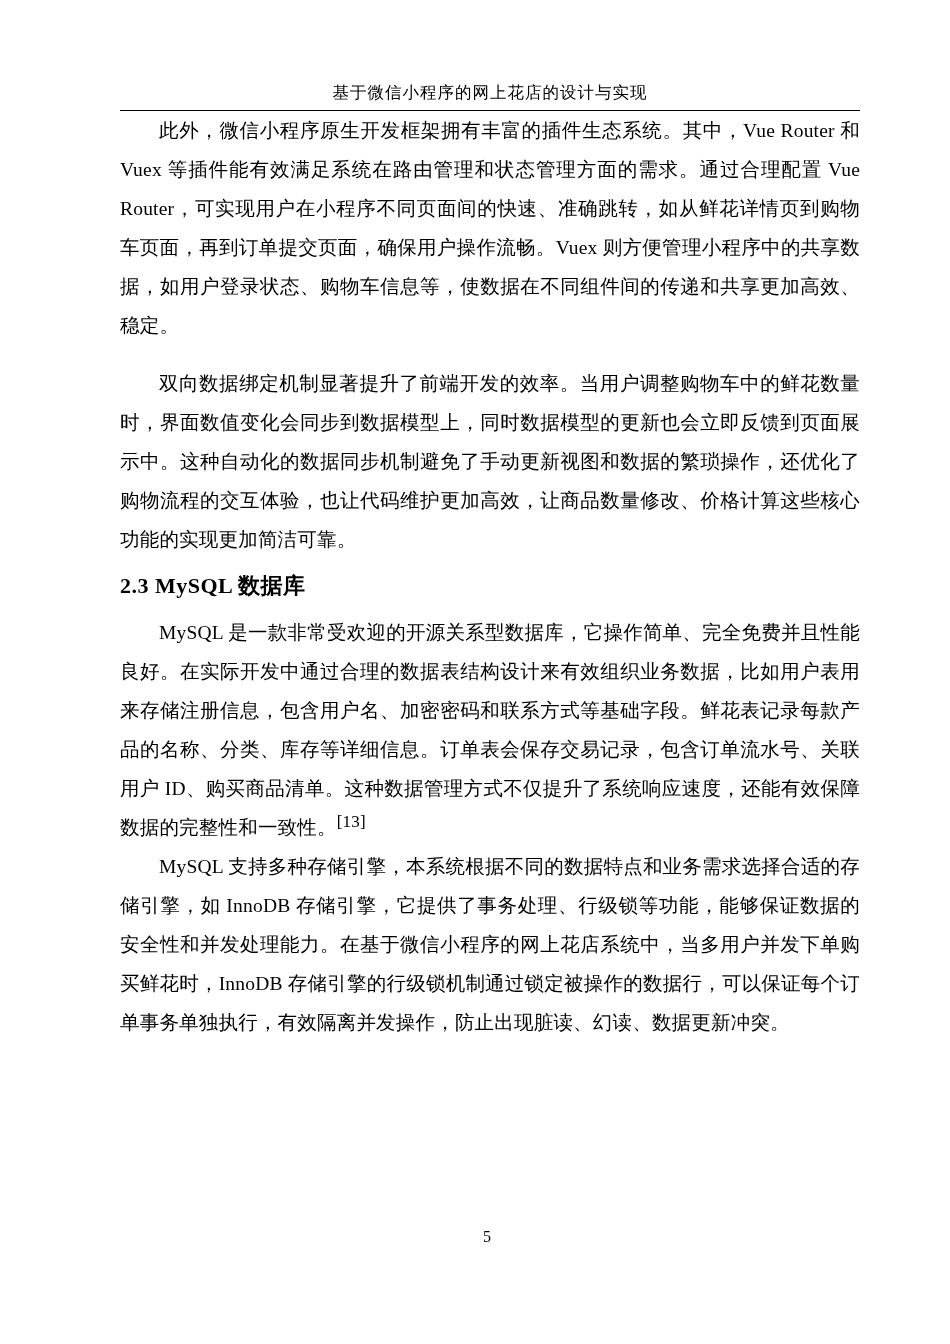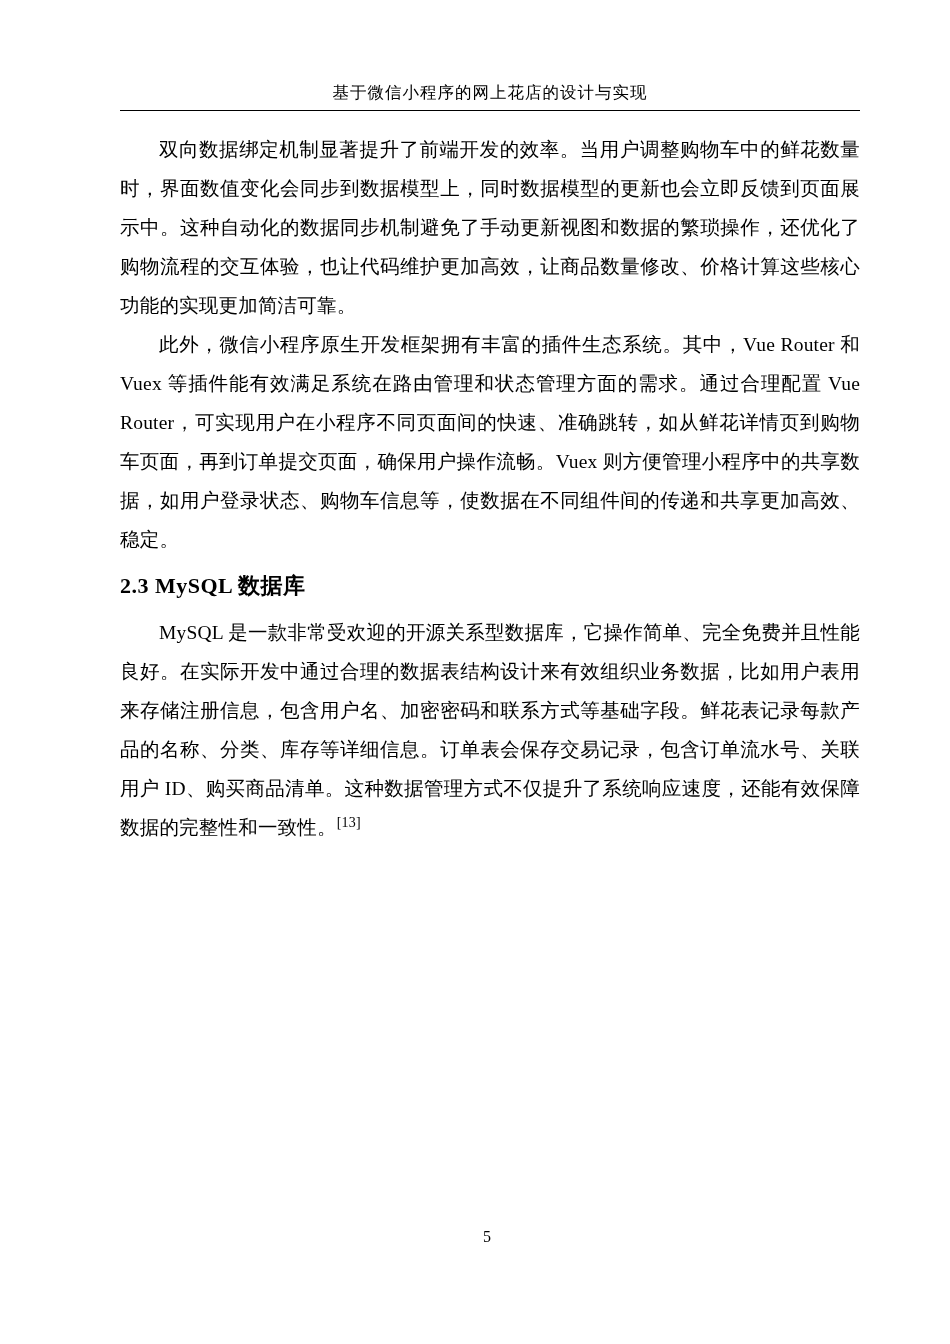--- a/index.html
+++ b/index.html
@@ -59,21 +59,21 @@
   }
   h2.section-title {
     font-size: 22px;
     font-weight: bold;
     margin: 8px 0 8px 0;
     line-height: 38px;
     letter-spacing: 0.5px;
     text-indent: 0;
   }
   sup.ref {
-    font-size: 14px;
+    font-size: 17px;
     vertical-align: super;
     line-height: 0;
   }
   .page-number {
     position: absolute;
     left: 0;
     top: 1228px;
     width: 950px;
     text-align: center;
     font-size: 16px;
@@ -85,27 +85,28 @@
 
 <div class="page">
 
   <div class="content">
 
     <div class="header-area">
       <div class="header-title">基于微信小程序的网上花店的设计与实现</div>
       <div class="header-rule"></div>
     </div>
 
+    <p class="body-text">此外，微信小程序原生开发框架拥有丰富的插件生态系统。其中，Vue Router 和 Vuex 等插件能有效满足系统在路由管理和状态管理方面的需求。通过合理配置 Vue Router，可实现用户在小程序不同页面间的快速、准确跳转，如从鲜花详情页到购物车页面，再到订单提交页面，确保用户操作流畅。Vuex 则方便管理小程序中的共享数据，如用户登录状态、购物车信息等，使数据在不同组件间的传递和共享更加高效、稳定。</p>
+
     <p class="body-text first-para">双向数据绑定机制显著提升了前端开发的效率。当用户调整购物车中的鲜花数量时，界面数值变化会同步到数据模型上，同时数据模型的更新也会立即反馈到页面展示中。这种自动化的数据同步机制避免了手动更新视图和数据的繁琐操作，还优化了购物流程的交互体验，也让代码维护更加高效，让商品数量修改、价格计算这些核心功能的实现更加简洁可靠。</p>
-
-    <p class="body-text">此外，微信小程序原生开发框架拥有丰富的插件生态系统。其中，Vue Router 和 Vuex 等插件能有效满足系统在路由管理和状态管理方面的需求。通过合理配置 Vue Router，可实现用户在小程序不同页面间的快速、准确跳转，如从鲜花详情页到购物车页面，再到订单提交页面，确保用户操作流畅。Vuex 则方便管理小程序中的共享数据，如用户登录状态、购物车信息等，使数据在不同组件间的传递和共享更加高效、稳定。</p>
 
     <h2 class="section-title">2.3 MySQL 数据库</h2>
 
     <p class="body-text"><span>MySQL 是一款非常受欢迎的开源关系型数据库，它操作简单、完全免费并且性能良好。在实际开发中通过合理的数据表结构设计来有效组织业务数据，比如用户表用来存储注册信息，包含用户名、加密密码和联系方式等基础字段。鲜花表记录每款产品的名称、分类、库存等详细信息。订单表会保存交易记录，包含订单流水号、关联用户 ID、购买商品清单。这种数据管理方式不仅提升了系统响应速度，还能有效保障数据的完整性和一致性。</span><sup class="ref">[13]</sup></p>
 
+    <p class="body-text">MySQL 支持多种存储引擎，本系统根据不同的数据特点和业务需求选择合适的存储引擎，如 InnoDB 存储引擎，它提供了事务处理、行级锁等功能，能够保证数据的安全性和并发处理能力。在基于微信小程序的网上花店系统中，当多用户并发下单购买鲜花时，InnoDB 存储引擎的行级锁机制通过锁定被操作的数据行，可以保证每个订单事务单独执行，有效隔离并发操作，防止出现脏读、幻读、数据更新冲突。</p>
 
 
   </div>
 
   <div class="page-number">5</div>
 
 </div>
 
 </body></html>

